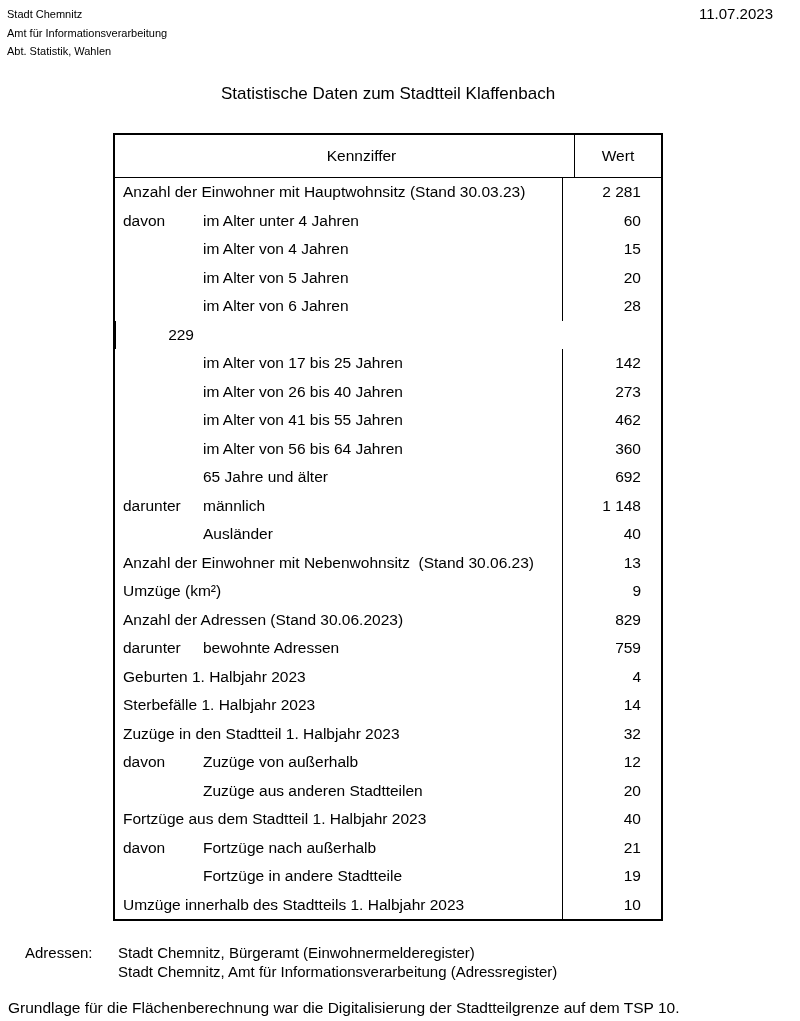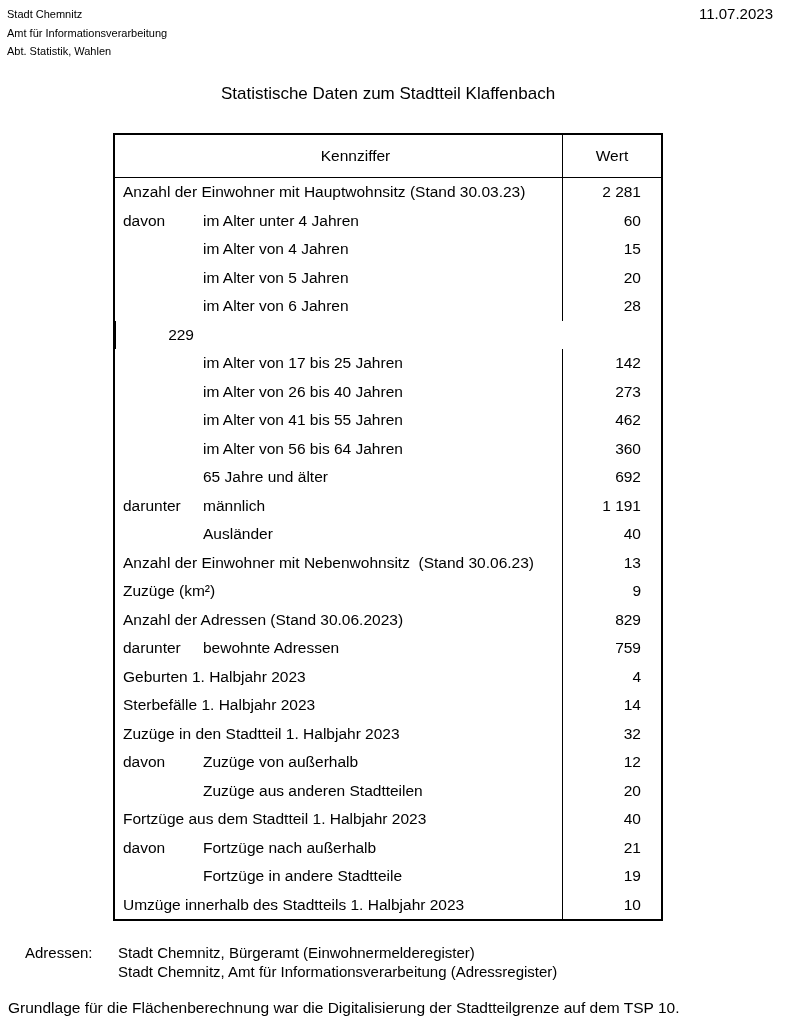--- a/index.html
+++ b/index.html
@@ -35,21 +35,21 @@
     flex: none; height: 43px;
     display: flex;
     border-bottom: 1.5px solid #000000;
     padding-left: 34px;
   }
   .th-kenn {
     flex: 1;
     display: flex; align-items: center; justify-content: center;
   }
   .th-wert {
-    width: 99px; flex: none;
+    width: 87px; flex: none;
     border-left: 1.5px solid #000000;
     display: flex; align-items: center; justify-content: center;
   }
   .tbody {
     flex: 1;
     display: flex; flex-direction: column;
   }
   .tr { flex: 1; display: flex; min-height: 0; }
   .td-label {
     flex: 1; min-width: 0;
@@ -167,40 +167,40 @@
       <span class="prefix"></span>
       <span class="label">65 Jahre und älter</span>
     </div>
     <div class="td-value">692</div>
   </div>
       <div class="tr">
     <div class="td-label">
       <span class="prefix">darunter</span>
       <span class="label">männlich</span>
     </div>
-    <div class="td-value">1 191</div>
+    <div class="td-value">1 148</div>
   </div>
       <div class="tr">
     <div class="td-label">
       <span class="prefix"></span>
       <span class="label">Ausländer</span>
     </div>
     <div class="td-value">40</div>
   </div>
       <div class="tr">
     <div class="td-label">
       
       <span class="label">Anzahl der Einwohner mit Nebenwohnsitz  (Stand 30.06.23)</span>
     </div>
     <div class="td-value">13</div>
   </div>
       <div class="tr">
     <div class="td-label">
       
-      <span class="label">Zuzüge (km²)</span>
+      <span class="label">Umzüge (km²)</span>
     </div>
     <div class="td-value">9</div>
   </div>
       <div class="tr">
     <div class="td-label">
       
       <span class="label">Anzahl der Adressen (Stand 30.06.2023)</span>
     </div>
     <div class="td-value">829</div>
   </div>

